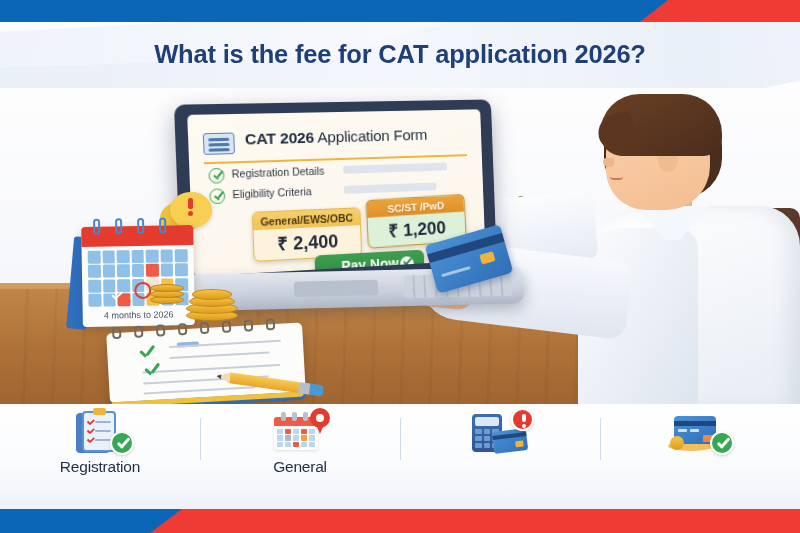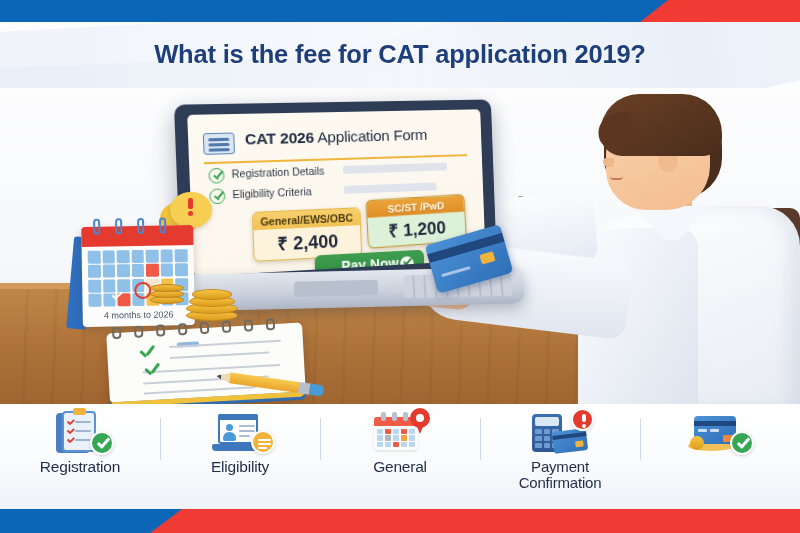--- a/index.html
+++ b/index.html
@@ -442,21 +442,21 @@
   <div class="swoosh sw1"></div>
   <div class="swoosh sw2"></div>
   <div class="swoosh sw3"></div>
 
   <div class="bar bar-top">
     <div class="seg-blue"></div>
     <div class="seg-red"></div>
   </div>
 
   <div class="title-wrap">
-    <div class="title">What is the fee for CAT application 2019?</div>
+    <div class="title">What is the fee for CAT application 2026?</div>
   </div>
 
   <div class="scene">
     <div class="wall"></div>
     <div class="chair-back"></div>
     <div class="chair-cush"></div>
     <div class="desk"></div>
     <div class="desk-edge"></div>
     <div class="desk-grain"></div>
 
@@ -672,40 +672,20 @@
             <div class="ln b"></div>
             <div class="ln c"></div>
           <div class="tk a"></div>
             <div class="tk b"></div>
             <div class="tk c"></div>
           <div class="badge-ok"></div>
         </div>
         <div class="cap">Registration</div>
       </div>
 
-      <div class="step">
-        <div class="ico i-lap">
-          <div class="scr"></div>
-            <div class="bar2"></div>
-            <div class="bse"></div>
-          <div class="ava">
-              <u></u>
-              <i></i>
-            </div>
-          <div class="ln a"></div>
-            <div class="ln b"></div>
-            <div class="ln c"></div>
-          <div class="badge-doc">
-            <s></s>
-              <s></s>
-              <s></s>
-          </div>
-        </div>
-        <div class="cap">Eligibility</div>
-      </div>
 
       <div class="step">
         <div class="ico i-cal">
           <div class="bdy"></div>
             <div class="hd"></div>
           <s class="rg a"></s>
             <s class="rg b"></s>
             <s class="rg c"></s>
           <div class="gr">
             <d></d>
@@ -750,22 +730,20 @@
             </div>
           <div class="card">
               <div class="mg"></div>
               <div class="cp"></div>
             </div>
           <div class="badge-alert">
             <i></i>
               <u></u>
           </div>
         </div>
-        <div class="cap" style="white-space:pre-line">Payment
-Confirmation</div>
       </div>
 
       <div class="step">
         <div class="ico i-card">
           <div class="pl"></div>
           <div class="cd">
               <div class="mg"></div>
               <div class="l1"></div>
               <div class="l2"></div>
               <div class="cp"></div>

